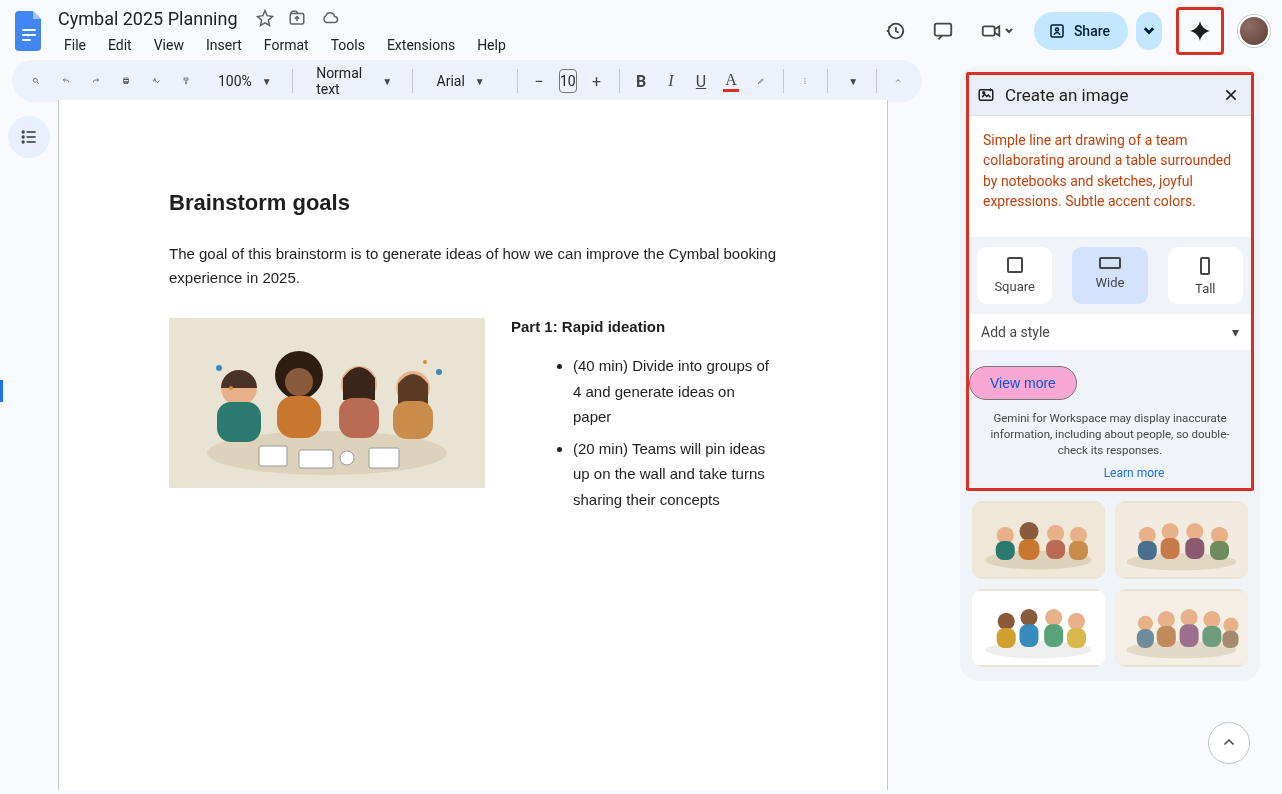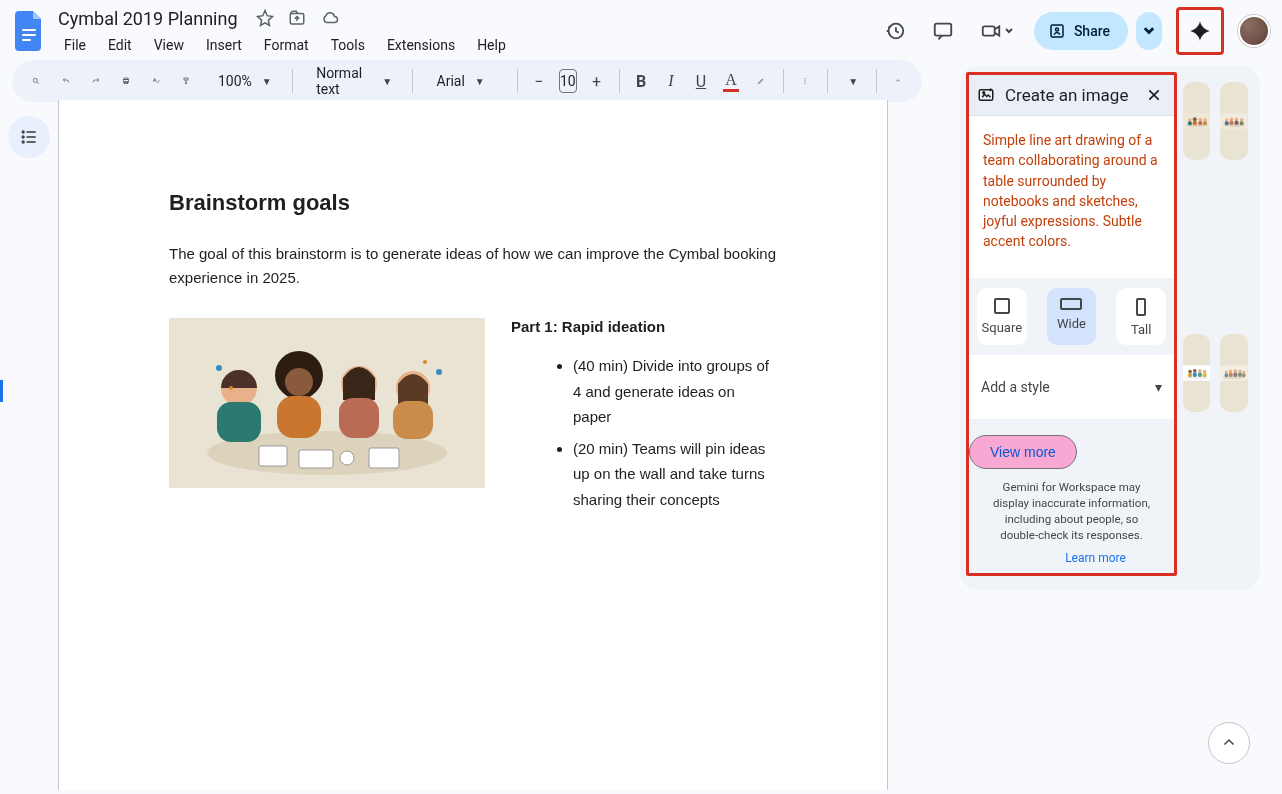--- a/index.html
+++ b/index.html
@@ -161,21 +161,21 @@
 .rightcol li { line-height:1.7; margin-bottom:6px;margin-left:40px;}
 
 .sidepanel {
   position:absolute;
   right:22px; top:66px;
   width:300px;
   background:#f0f4f9;
   border-radius:18px;
   padding:6px 6px 14px 6px;
   display:flex;
-  flex-direction:row;
+  flex-direction:column;
 }
 .redbox-panel {
   border:3px solid #d93025;
   border-radius:2px;
   padding-bottom:8px;
 }
 .sp-header {
   display:flex;align-items:center;
   gap:10px;
   padding:10px 12px 10px 8px;
@@ -206,21 +206,21 @@
 .ratio .shape {
   border:2px solid #444746;
   border-radius:2px;
 }
 .sq { width:16px;height:16px;}
 .wd { width:22px;height:12px;}
 .tl { width:10px;height:18px;}
 .style-row {
   display:flex;align-items:center;justify-content:space-between;
   background:#fff;
-  padding:24px 12px;
+  padding:10px 12px;
   font-size:14px;color:#444746;
 }
 .viewmore {
   align-self:center;
   margin:16px auto 10px auto;
   border:1px solid #747775;
   border-radius:20px;
   padding:8px 20px;
   font-size:14px;
   color:#0b57d0;
@@ -275,21 +275,21 @@
     <svg width="30" height="40" viewBox="0 0 30 40">
       <path d="M4 0 h14 l8 8 v28 a4 4 0 0 1 -4 4 h-18 a4 4 0 0 1 -4 -4 v-32 a4 4 0 0 1 4 -4 z" fill="#4285f4"></path>
       <path d="M18 0 l8 8 h-8 z" fill="#a1c2fa"></path>
       <rect x="7" y="18" width="14" height="2" rx="1" fill="#fff"></rect>
       <rect x="7" y="23" width="14" height="2" rx="1" fill="#fff"></rect>
       <rect x="7" y="28" width="9" height="2" rx="1" fill="#fff"></rect>
     </svg>
   </div>
   <div class="titleblock">
     <div class="doc-title-row">
-      <span class="doc-title">Cymbal 2019 Planning</span>
+      <span class="doc-title">Cymbal 2025 Planning</span>
       <span class="title-icon">
         <svg width="18" height="18" viewBox="0 0 24 24" fill="none" stroke="#5f6368" stroke-width="2">
             <path d="M12 2l2.9 6.9L22 10l-5.5 4.8L18 22l-6-3.5L6 22l1.5-7.2L2 10l7.1-1.1z"></path>
           </svg>
       </span>
       <span class="title-icon">
         <svg width="18" height="18" viewBox="0 0 24 24" fill="none" stroke="#5f6368" stroke-width="2">
             <rect x="3" y="6" width="18" height="14" rx="2"></rect>
             <path d="M3 6l3-3h5l2 3"></path>
             <path d="M12 10v6M9 13l3-3 3 3"></path>

